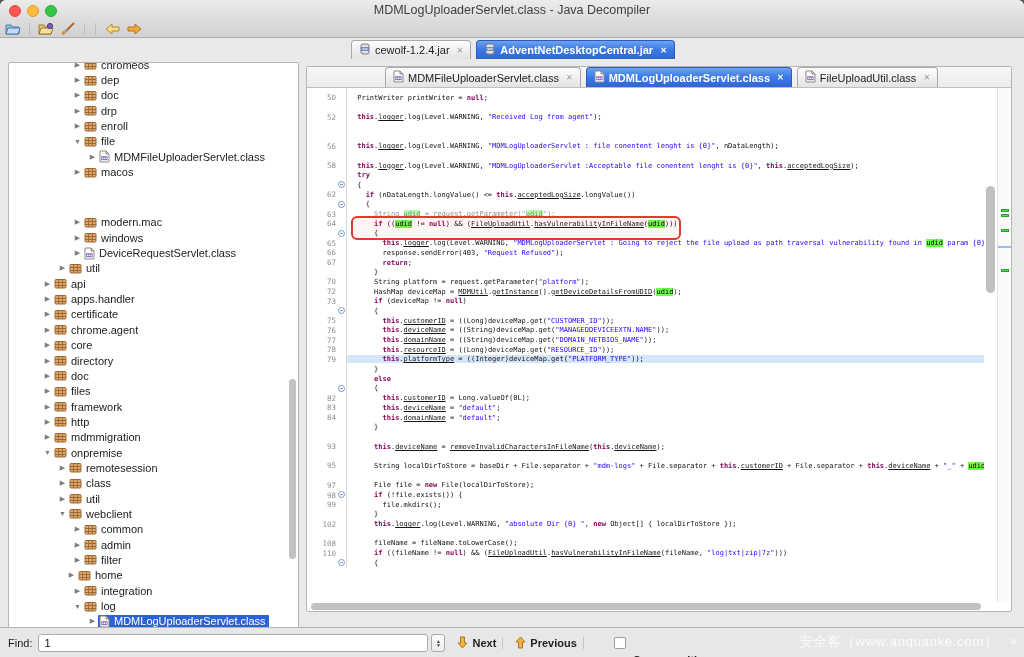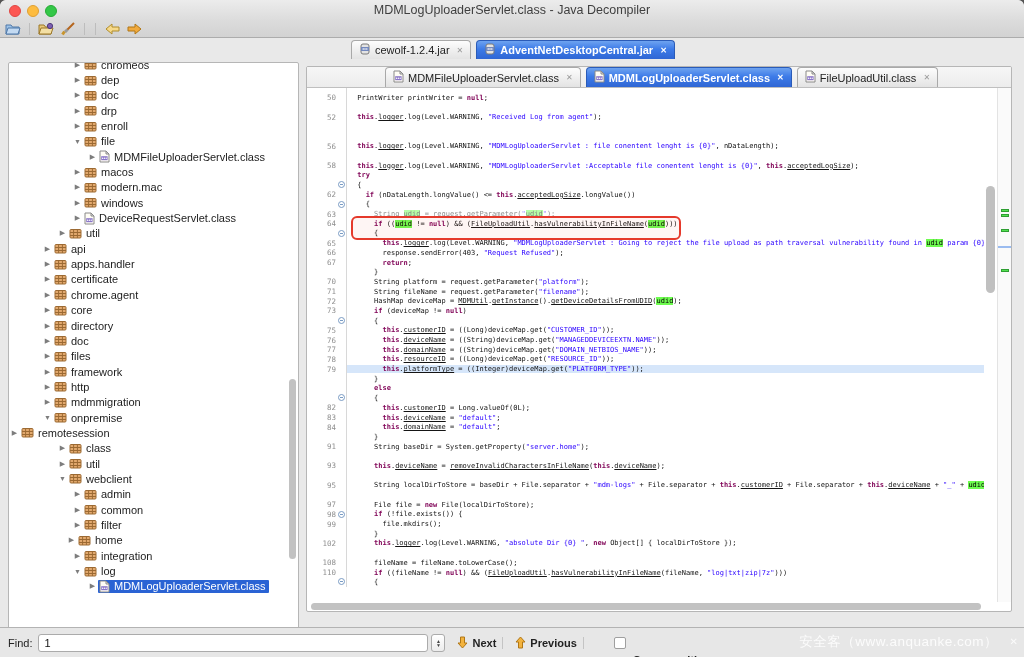--- a/index.html
+++ b/index.html
@@ -301,21 +301,21 @@
           <span class="selwrap">
             <span style="display: inline-flex;">
               <svg width="13" height="11" viewBox="0 0 13 11">
                 <rect x="1" y="1.5" width="11" height="8.5" rx="1" fill="#e2a96e" stroke="#9c6a33"></rect>
                 <path d="M1 4.5h11M1 7.5h11M4.6 1.5v8.5M8.4 1.5v8.5" stroke="#9c6a33" fill="none"></path>
               </svg>
             </span>
             <span>macos</span>
           </span>
         </div>
-        <div class="trow" style="padding-left: 63px;">
+        <div class="trow" style="padding-left: 63px; margin-top: 35px;">
           <span class="arr">▶</span>
           <span class="selwrap">
             <span style="display: inline-flex;">
               <svg width="13" height="11" viewBox="0 0 13 11">
                 <rect x="1" y="1.5" width="11" height="8.5" rx="1" fill="#e2a96e" stroke="#9c6a33"></rect>
                 <path d="M1 4.5h11M1 7.5h11M4.6 1.5v8.5M8.4 1.5v8.5" stroke="#9c6a33" fill="none"></path>
               </svg>
             </span>
             <span>modern.mac</span>
           </span>
@@ -497,21 +497,21 @@
           <span class="selwrap">
             <span style="display: inline-flex;">
               <svg width="13" height="11" viewBox="0 0 13 11">
                 <rect x="1" y="1.5" width="11" height="8.5" rx="1" fill="#e2a96e" stroke="#9c6a33"></rect>
                 <path d="M1 4.5h11M1 7.5h11M4.6 1.5v8.5M8.4 1.5v8.5" stroke="#9c6a33" fill="none"></path>
               </svg>
             </span>
             <span>onpremise</span>
           </span>
         </div>
-        <div class="trow" style="">
+        <div class="trow" style="padding-left: 48px;">
           <span class="arr">▶</span>
           <span class="selwrap">
             <span style="display: inline-flex;">
               <svg width="13" height="11" viewBox="0 0 13 11">
                 <rect x="1" y="1.5" width="11" height="8.5" rx="1" fill="#e2a96e" stroke="#9c6a33"></rect>
                 <path d="M1 4.5h11M1 7.5h11M4.6 1.5v8.5M8.4 1.5v8.5" stroke="#9c6a33" fill="none"></path>
               </svg>
             </span>
             <span>remotesession</span>
           </span>
@@ -554,33 +554,33 @@
         </div>
         <div class="trow" style="padding-left: 63px;">
           <span class="arr">▶</span>
           <span class="selwrap">
             <span style="display: inline-flex;">
               <svg width="13" height="11" viewBox="0 0 13 11">
                 <rect x="1" y="1.5" width="11" height="8.5" rx="1" fill="#e2a96e" stroke="#9c6a33"></rect>
                 <path d="M1 4.5h11M1 7.5h11M4.6 1.5v8.5M8.4 1.5v8.5" stroke="#9c6a33" fill="none"></path>
               </svg>
             </span>
+            <span>common</span>
+          </span>
+        </div>
+        <div class="trow" style="padding-left: 63px;">
+          <span class="arr">▶</span>
+          <span class="selwrap">
+            <span style="display: inline-flex;">
+              <svg width="13" height="11" viewBox="0 0 13 11">
+                <rect x="1" y="1.5" width="11" height="8.5" rx="1" fill="#e2a96e" stroke="#9c6a33"></rect>
+                <path d="M1 4.5h11M1 7.5h11M4.6 1.5v8.5M8.4 1.5v8.5" stroke="#9c6a33" fill="none"></path>
+              </svg>
+            </span>
             <span>admin</span>
-          </span>
-        </div>
-        <div class="trow" style="padding-left: 63px;">
-          <span class="arr">▶</span>
-          <span class="selwrap">
-            <span style="display: inline-flex;">
-              <svg width="13" height="11" viewBox="0 0 13 11">
-                <rect x="1" y="1.5" width="11" height="8.5" rx="1" fill="#e2a96e" stroke="#9c6a33"></rect>
-                <path d="M1 4.5h11M1 7.5h11M4.6 1.5v8.5M8.4 1.5v8.5" stroke="#9c6a33" fill="none"></path>
-              </svg>
-            </span>
-            <span>common</span>
           </span>
         </div>
         <div class="trow" style="padding-left: 63px;">
           <span class="arr">▶</span>
           <span class="selwrap">
             <span style="display: inline-flex;">
               <svg width="13" height="11" viewBox="0 0 13 11">
                 <rect x="1" y="1.5" width="11" height="8.5" rx="1" fill="#e2a96e" stroke="#9c6a33"></rect>
                 <path d="M1 4.5h11M1 7.5h11M4.6 1.5v8.5M8.4 1.5v8.5" stroke="#9c6a33" fill="none"></path>
               </svg>
@@ -766,24 +766,20 @@
         </div>
         <div class="crow">
           <span class="gut"></span>
           <span class="txt"><span class="t-n">     }</span></span>
         </div>
         <div class="crow">
           <span class="gut">70</span>
           <span class="txt"><span class="t-n">     String platform = request.getParameter(</span><span class="t-s">"platform"</span><span class="t-n">);</span></span>
         </div>
         <div class="crow">
-          <span class="gut">71</span>
-          <span class="txt"><span class="t-n">     String fileName = request.getParameter(</span><span class="t-s">"filename"</span><span class="t-n">);</span></span>
-        </div>
-        <div class="crow">
           <span class="gut">72</span>
           <span class="txt"><span class="t-n">     HashMap deviceMap = </span><span class="t-u">MDMUtil</span><span class="t-n">.</span><span class="t-u">getInstance</span><span class="t-n">().</span><span class="t-u">getDeviceDetailsFromUDID</span><span class="t-n">(</span><span class="t-g">udid</span><span class="t-n">);</span></span>
         </div>
         <div class="crow">
           <span class="gut">73</span>
           <span class="txt"><span class="t-k">     if</span><span class="t-n"> (deviceMap != </span><span class="t-k">null</span><span class="t-n">)</span></span>
         </div>
         <div class="crow">
           <span class="gut"></span>
           <span class="txt"><span class="t-n">     {</span></span>
@@ -830,24 +826,20 @@
           <span class="gut">83</span>
           <span class="txt"><span class="t-k">       this</span><span class="t-n">.</span><span class="t-u">deviceName</span><span class="t-n"> = </span><span class="t-s">"default"</span><span class="t-n">;</span></span>
         </div>
         <div class="crow">
           <span class="gut">84</span>
           <span class="txt"><span class="t-k">       this</span><span class="t-n">.</span><span class="t-u">domainName</span><span class="t-n"> = </span><span class="t-s">"default"</span><span class="t-n">;</span></span>
         </div>
         <div class="crow">
           <span class="gut"></span>
           <span class="txt"><span class="t-n">     }</span></span>
-        </div>
-        <div class="crow">
-          <span class="gut">91</span>
-          <span class="txt"><span class="t-n">     String baseDir = System.getProperty(</span><span class="t-s">"server.home"</span><span class="t-n">);</span></span>
         </div>
         <div class="crow">
           <span class="gut"></span>
           <span class="txt"></span>
         </div>
         <div class="crow">
           <span class="gut">93</span>
           <span class="txt"><span class="t-k">     this</span><span class="t-n">.</span><span class="t-u">deviceName</span><span class="t-n"> = </span><span class="t-u">removeInvalidCharactersInFileName</span><span class="t-n">(</span><span class="t-k">this</span><span class="t-n">.</span><span class="t-u">deviceName</span><span class="t-n">);</span></span>
         </div>
         <div class="crow">

